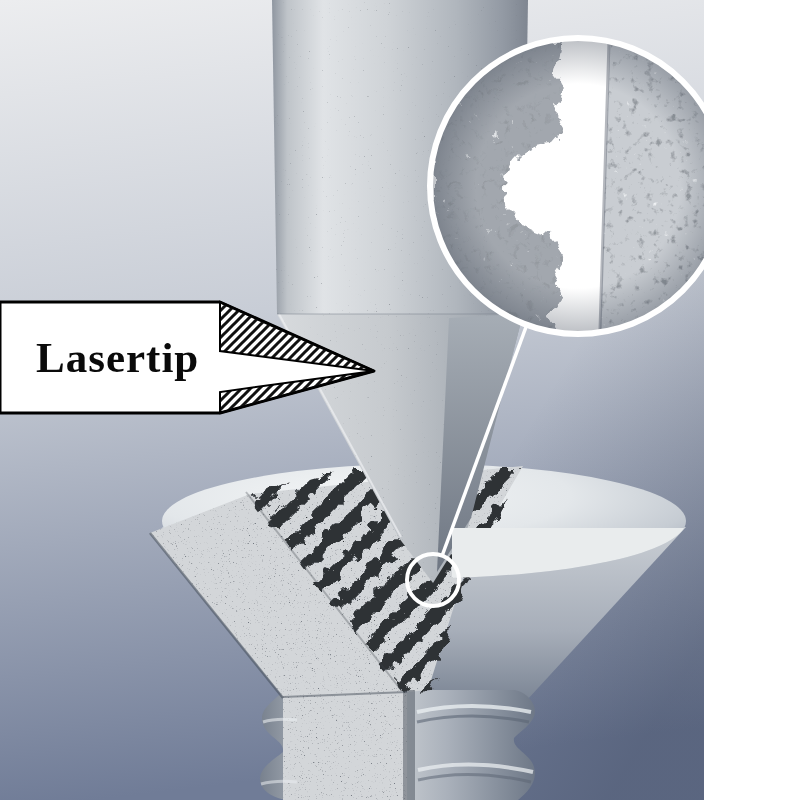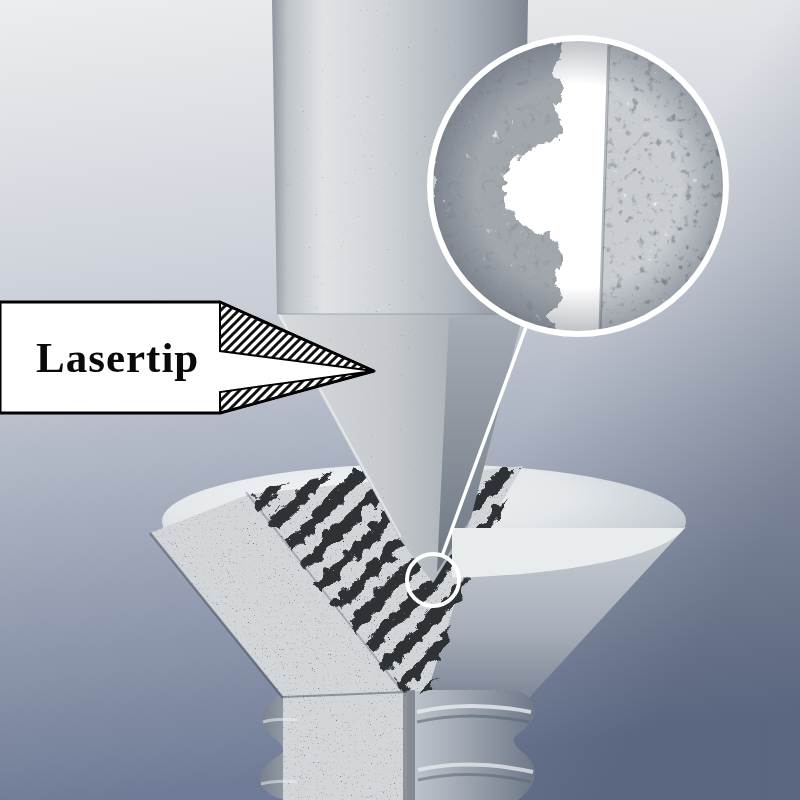--- a/index.html
+++ b/index.html
@@ -1,16 +1,16 @@
 <!DOCTYPE html>
 <html><head>
 <meta charset="utf-8">
 <style>
   html,body{margin:0;padding:0;background:#ffffff;}
-  .stage{width:800px;height:800px;overflow:hidden;position:relative;font-family:"Liberation Serif",serif;}
+  .stage{width:704px;height:800px;overflow:hidden;position:relative;font-family:"Liberation Serif",serif;}
   svg{display:block;}
   text.banner-label{font-family:"Liberation Serif",serif;font-weight:bold;font-size:43px;letter-spacing:1px;}
 </style>
 </head>
 <body>
 
 <div class="stage">
 <svg width="800" height="800" viewBox="0 0 800 800">
   <defs>
     <linearGradient id="bgGrad" x1="0" y1="0" x2="0.12" y2="1">

